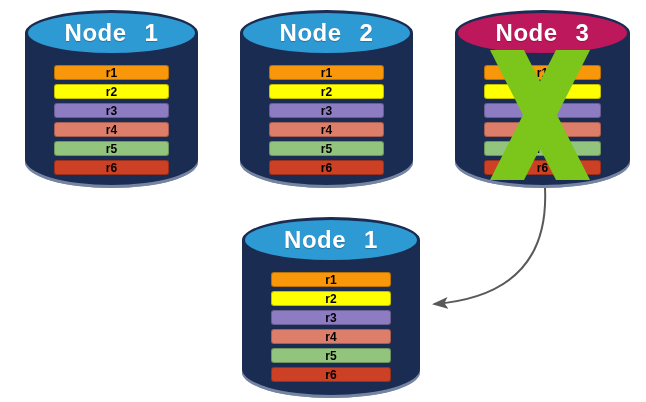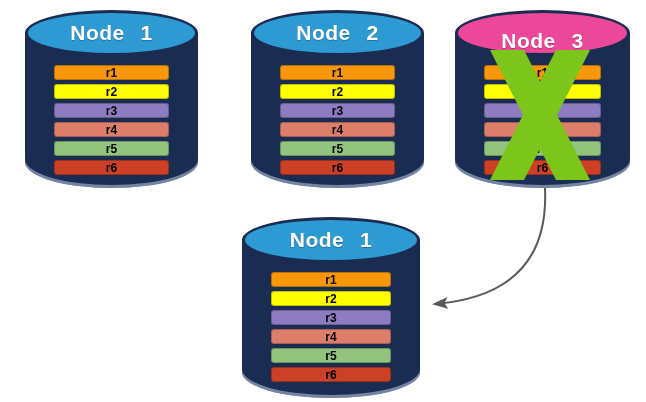--- a/index.html
+++ b/index.html
@@ -6,39 +6,39 @@
   #diagram{
     position:relative;
     width:646px;height:402px;
     background:#fff;
     font-family:"Liberation Sans", sans-serif;
     overflow:hidden;
   }
   #arrow-svg{position:absolute;left:0;top:0;width:646px;height:402px;pointer-events:none;}
   .node{position:absolute;width:173px;height:178px;}
   .node-1{left:25px;top:10px;}
-  .node-2{left:251px;top:10px;}
+  .node-2{left:240px;top:10px;}
   .node-3{left:455px;top:10px;width:175px;}
   .node-4{left:242px;top:217px;width:178px;height:181px;}
   .cyl-body{
     position:absolute;left:0;right:0;top:23px;bottom:0;
     background:#1B2C52;
     border-radius:0 0 50% 50% / 0 0 26px 26px;
     box-shadow:inset 0 -3px 0 rgba(190,205,230,0.55);
   }
   .cyl-top{
     position:absolute;left:0;right:0;top:0;height:46px;
     background:#2E9AD3;
     border:3px solid #1B2C52;
     border-radius:50%;
     box-sizing:border-box;
     display:flex;align-items:center;justify-content:center;
   }
   .node-title{
-    color:#fff;font-size:21px;font-weight:bold;
+    color:#fff;font-size:24px;font-weight:bold;
     letter-spacing:0.5px;word-spacing:0.45em;
     text-shadow:0 1px 1px rgba(0,0,0,0.25);
   }
   .rows{
     position:absolute;left:29px;right:29px;top:55px;
     display:flex;flex-direction:column;gap:4px;
   }
   .row{
     height:15px;box-sizing:border-box;
     border:1px solid rgba(0,0,0,0.25);
@@ -91,21 +91,21 @@
         <div class="row" style="background: rgb(255, 255, 0);">r2</div>
         <div class="row" style="background: rgb(142, 124, 195);">r3</div>
         <div class="row" style="background: rgb(221, 126, 107);">r4</div>
         <div class="row" style="background: rgb(147, 196, 125);">r5</div>
         <div class="row" style="background: rgb(204, 65, 37);">r6</div>
       </div>
 
     </div>
     <div class="node node-3 crossed">
       <div class="cyl-body" style="background: rgb(27, 44, 82);"></div>
-      <div class="cyl-top" style="background: #ec4899; border-color: rgb(27, 44, 82); align-items: flex-end;">
+      <div class="cyl-top" style="background: #be185d; border-color: rgb(27, 44, 82);">
         <span class="node-title" style="color: rgb(255, 255, 255);">Node 3</span>
       </div>
       <div class="rows">
         <div class="row" style="background: rgb(247, 151, 9);">r1</div>
         <div class="row" style="background: rgb(255, 255, 0);">r2</div>
         <div class="row" style="background: rgb(142, 124, 195);">r3</div>
         <div class="row" style="background: rgb(221, 126, 107);">r4</div>
         <div class="row" style="background: rgb(147, 196, 125);">r5</div>
         <div class="row" style="background: rgb(204, 65, 37);">r6</div>
       </div>

